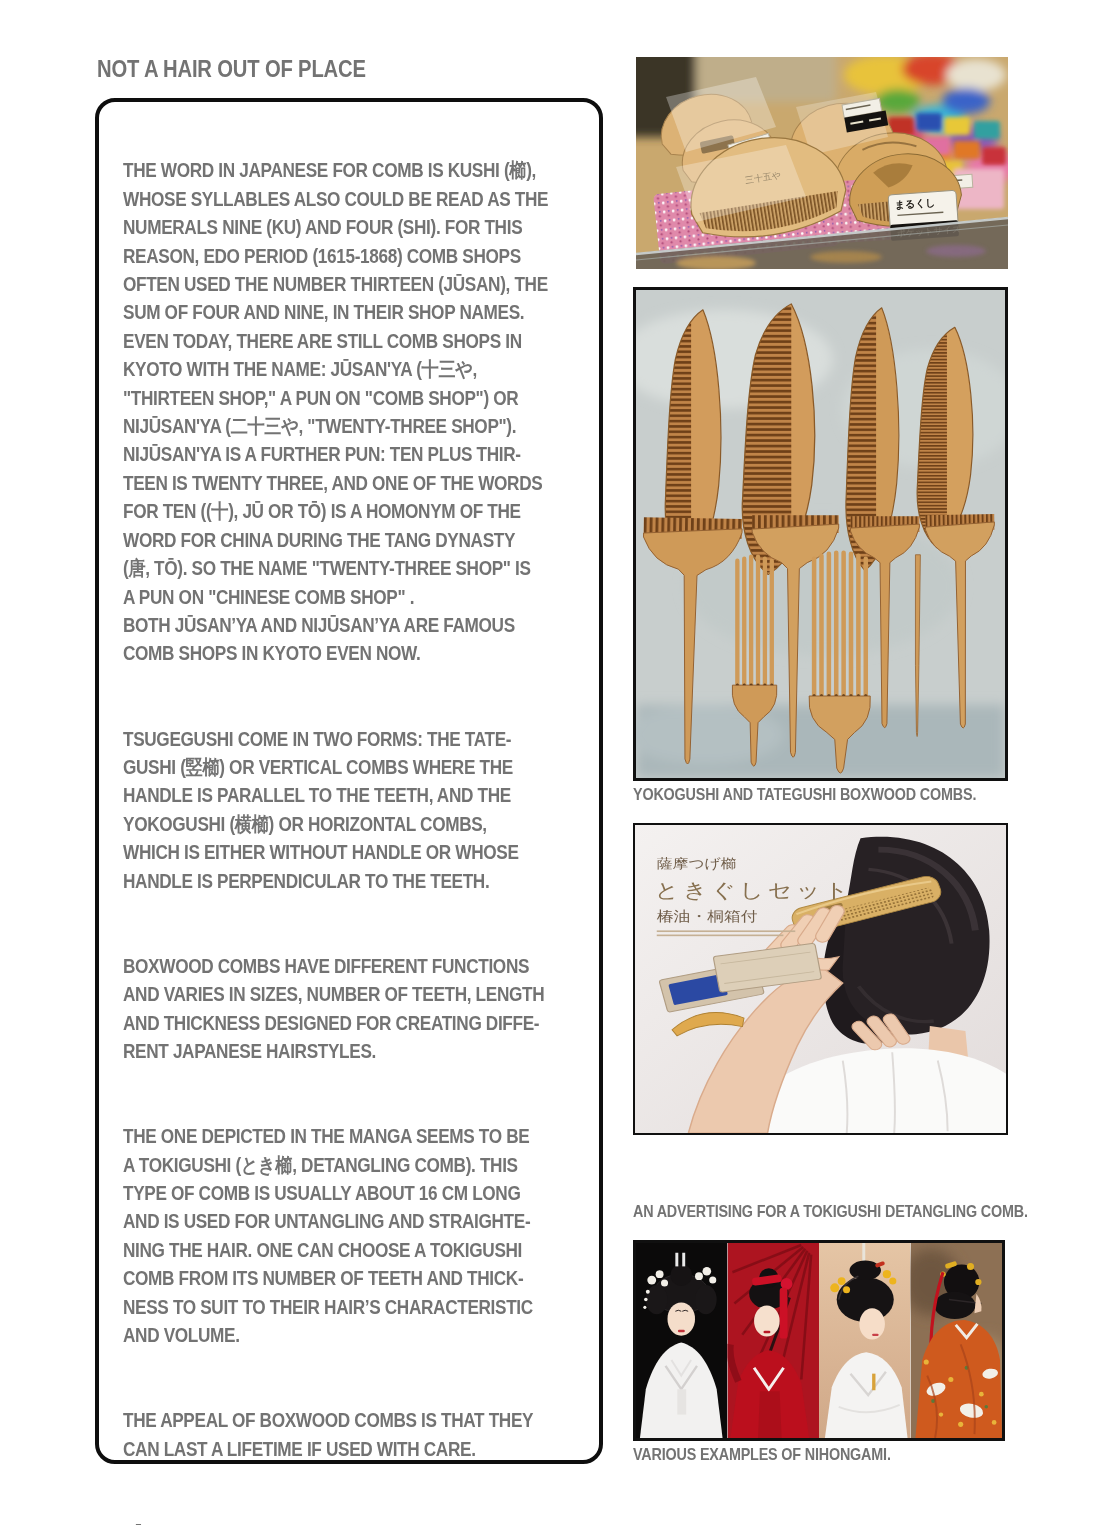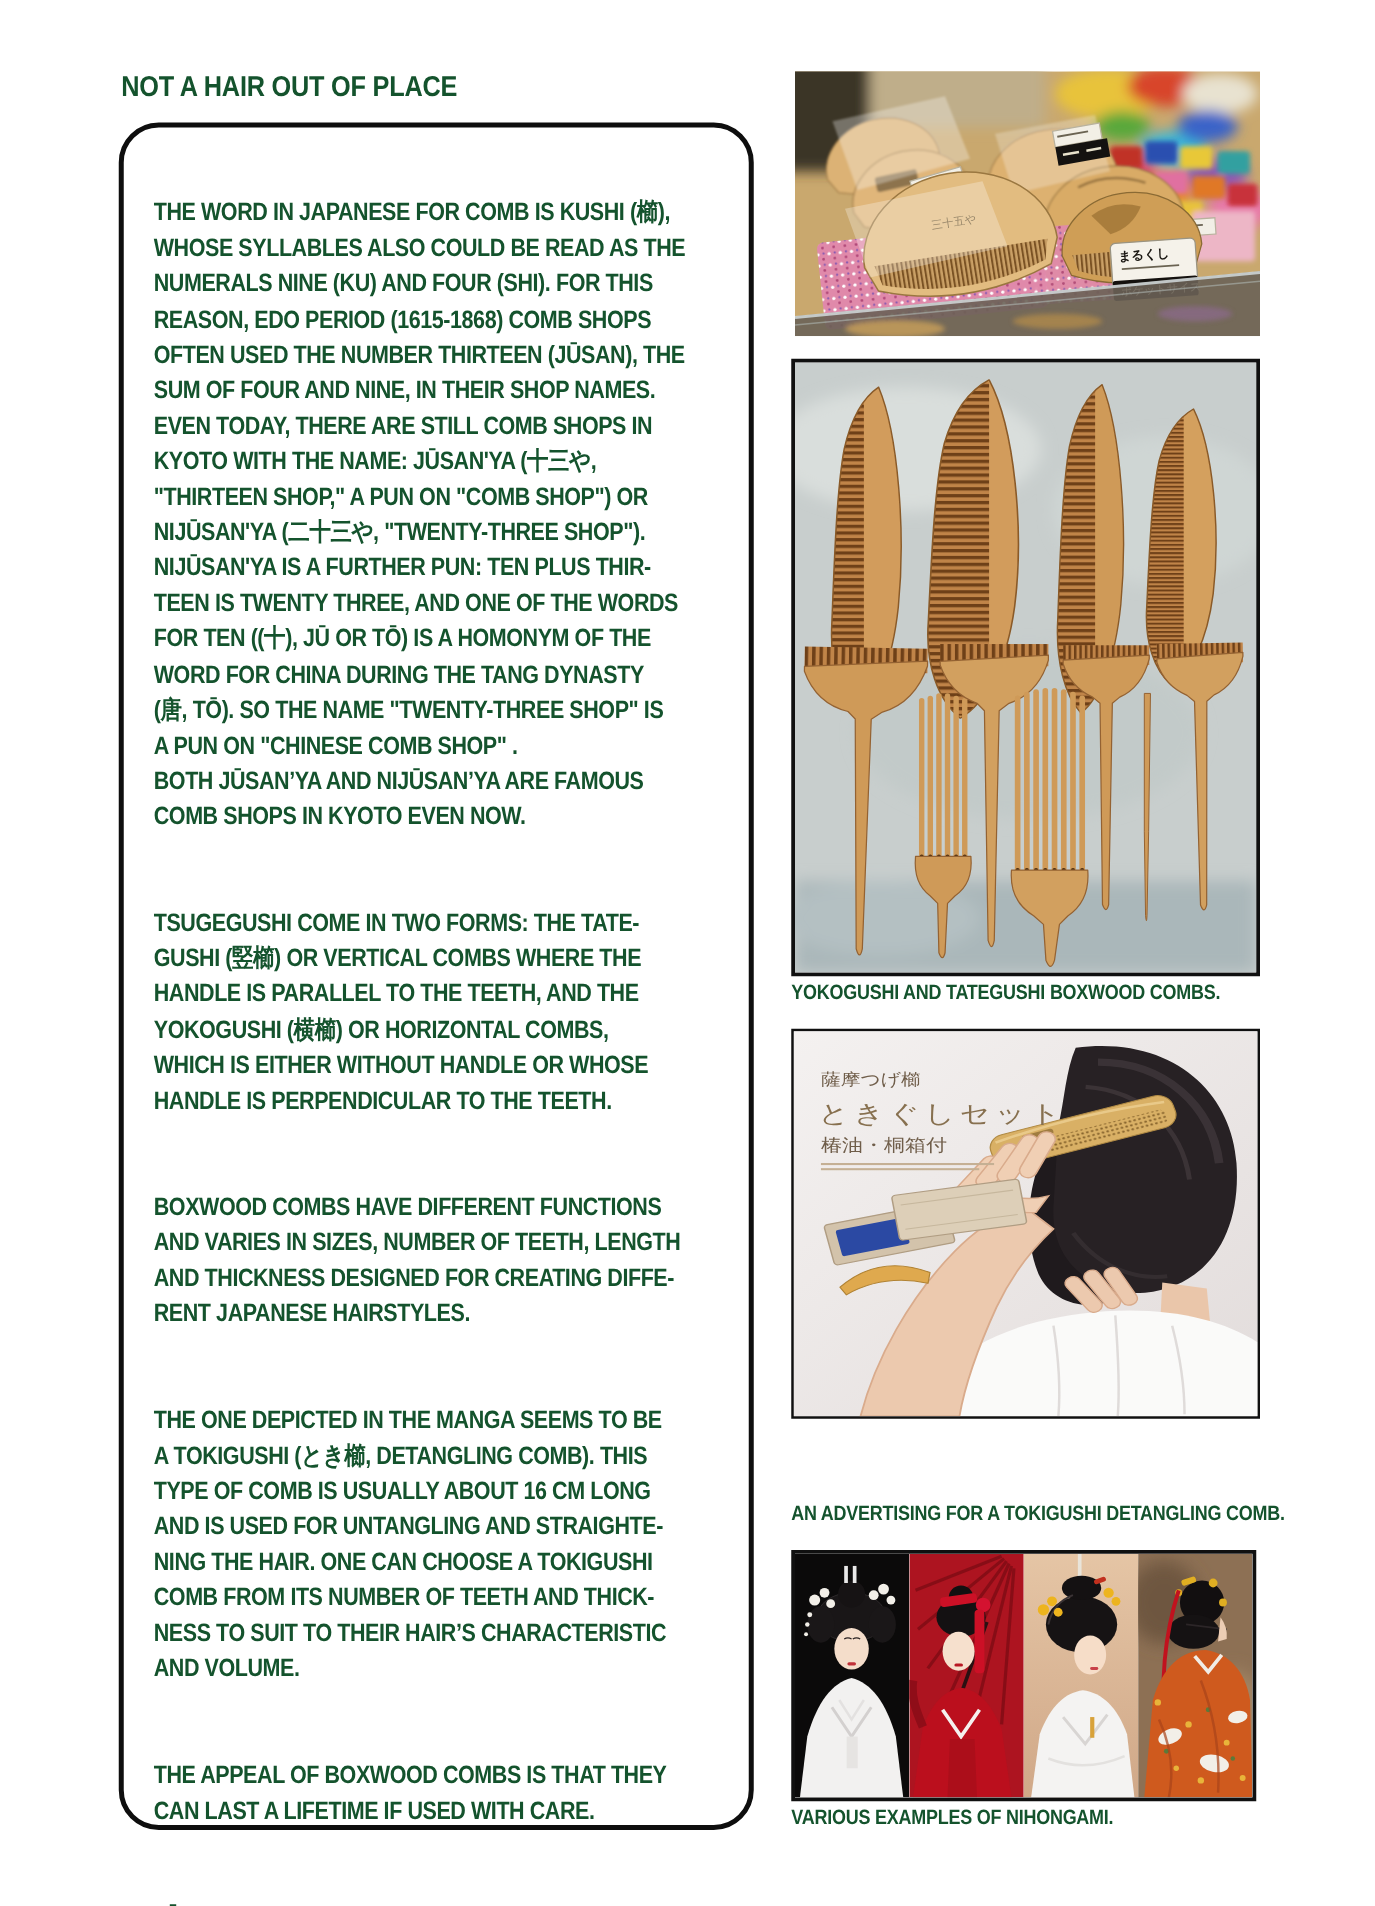--- a/index.html
+++ b/index.html
@@ -1,21 +1,21 @@
 <!DOCTYPE html>
 <html><head>
 <meta charset="utf-8">
 <style>
   html,body{margin:0;padding:0;background:#ffffff;}
   .page{position:relative;width:1100px;height:1525px;background:#ffffff;overflow:hidden;
-        font-family:"Liberation Sans","DejaVu Sans",sans-serif;color:#14532d;}
+        font-family:"Liberation Sans","DejaVu Sans",sans-serif;color:#737373;}
   .page-title{position:absolute;left:97px;top:56px;font-size:23px;font-weight:bold;
         letter-spacing:-0.2px;transform:scaleX(0.88);transform-origin:left top;white-space:nowrap;}
   .note-box{position:absolute;left:95px;top:98px;width:508px;height:1366px;
-        border:4px solid #0e0e0e;border-radius:32px;box-sizing:border-box;background:#fff;}
+        border:4px solid #0e0e0e;border-radius:20px;box-sizing:border-box;background:#fff;}
   .note-text{position:absolute;left:24px;top:26px;width:548px;
         transform:scaleX(0.86);transform-origin:left top;
         font-size:20px;font-weight:bold;line-height:28.4px;letter-spacing:-0.4px;
         white-space:pre-line;}
   .note-text p{margin:0 0 28.4px 0;}
   .note-text p:last-child{margin-bottom:0;}
   .fig{position:absolute;overflow:hidden;background:#fff;box-sizing:border-box;}
   .fig svg{display:block;width:100%;height:100%;}
   #fig-shop{left:636px;top:57px;width:372px;height:212px;}
   #fig-combs{left:633px;top:287px;width:375px;height:494px;border:3px solid #101010;}

